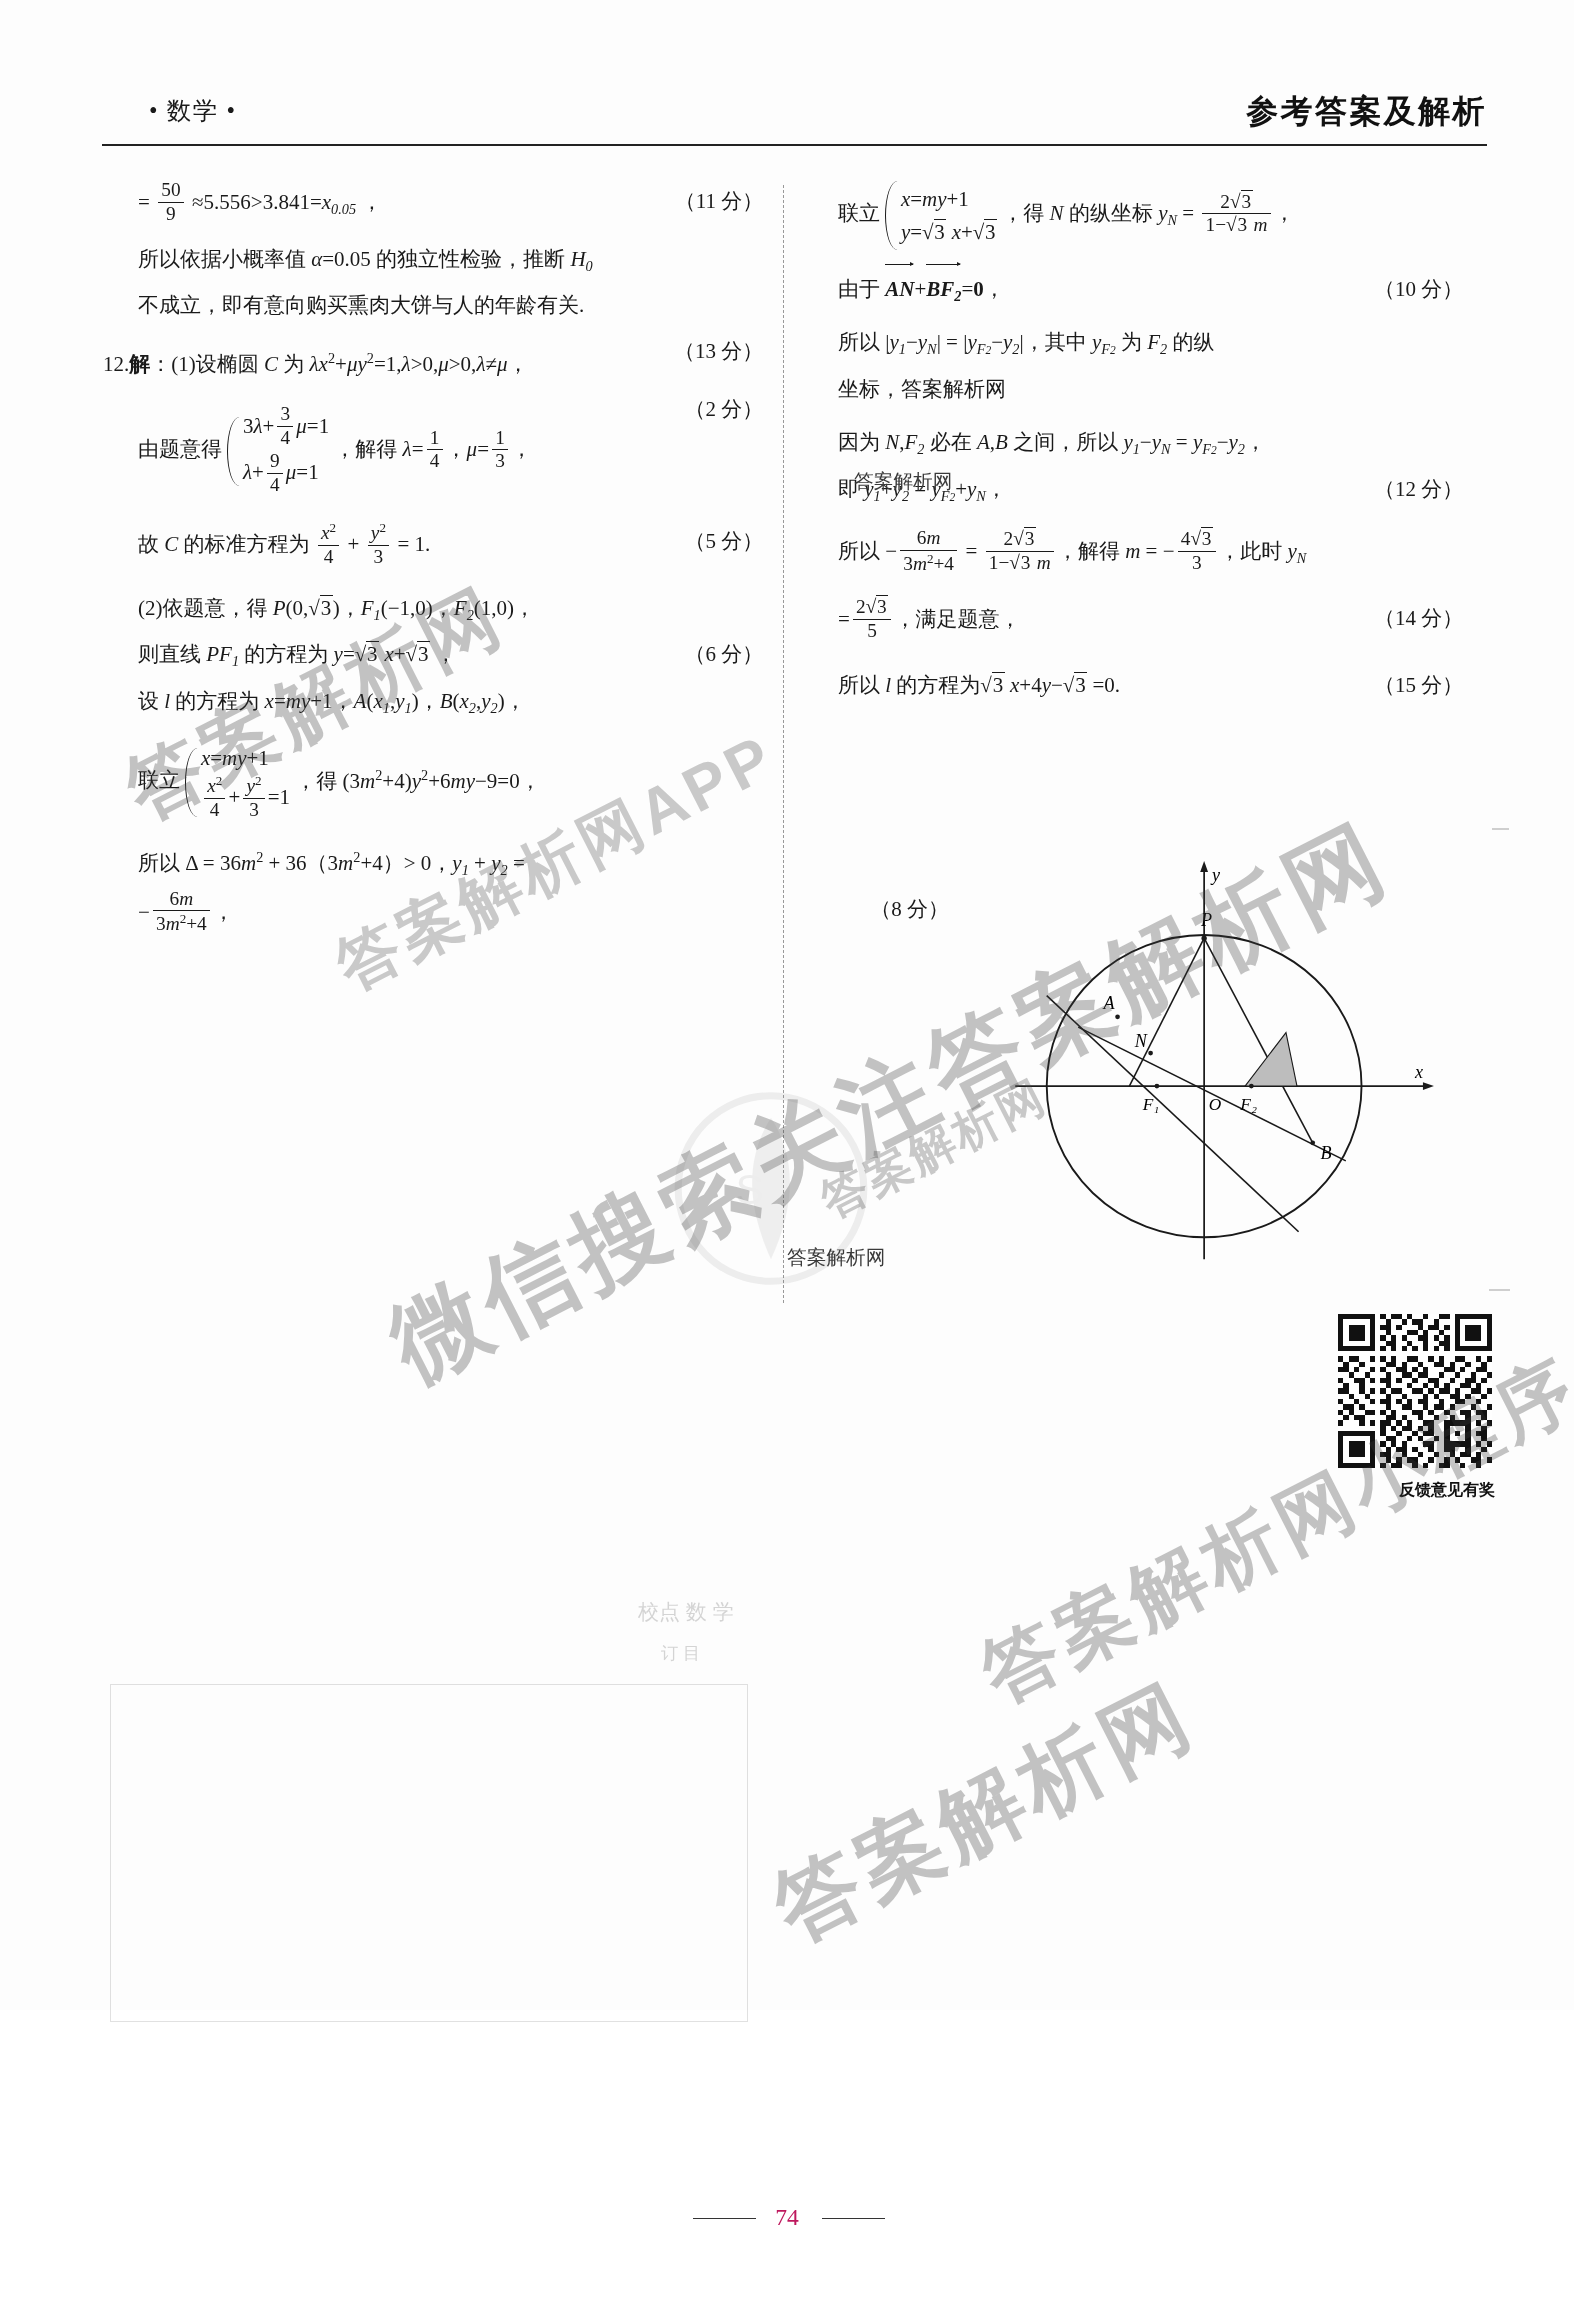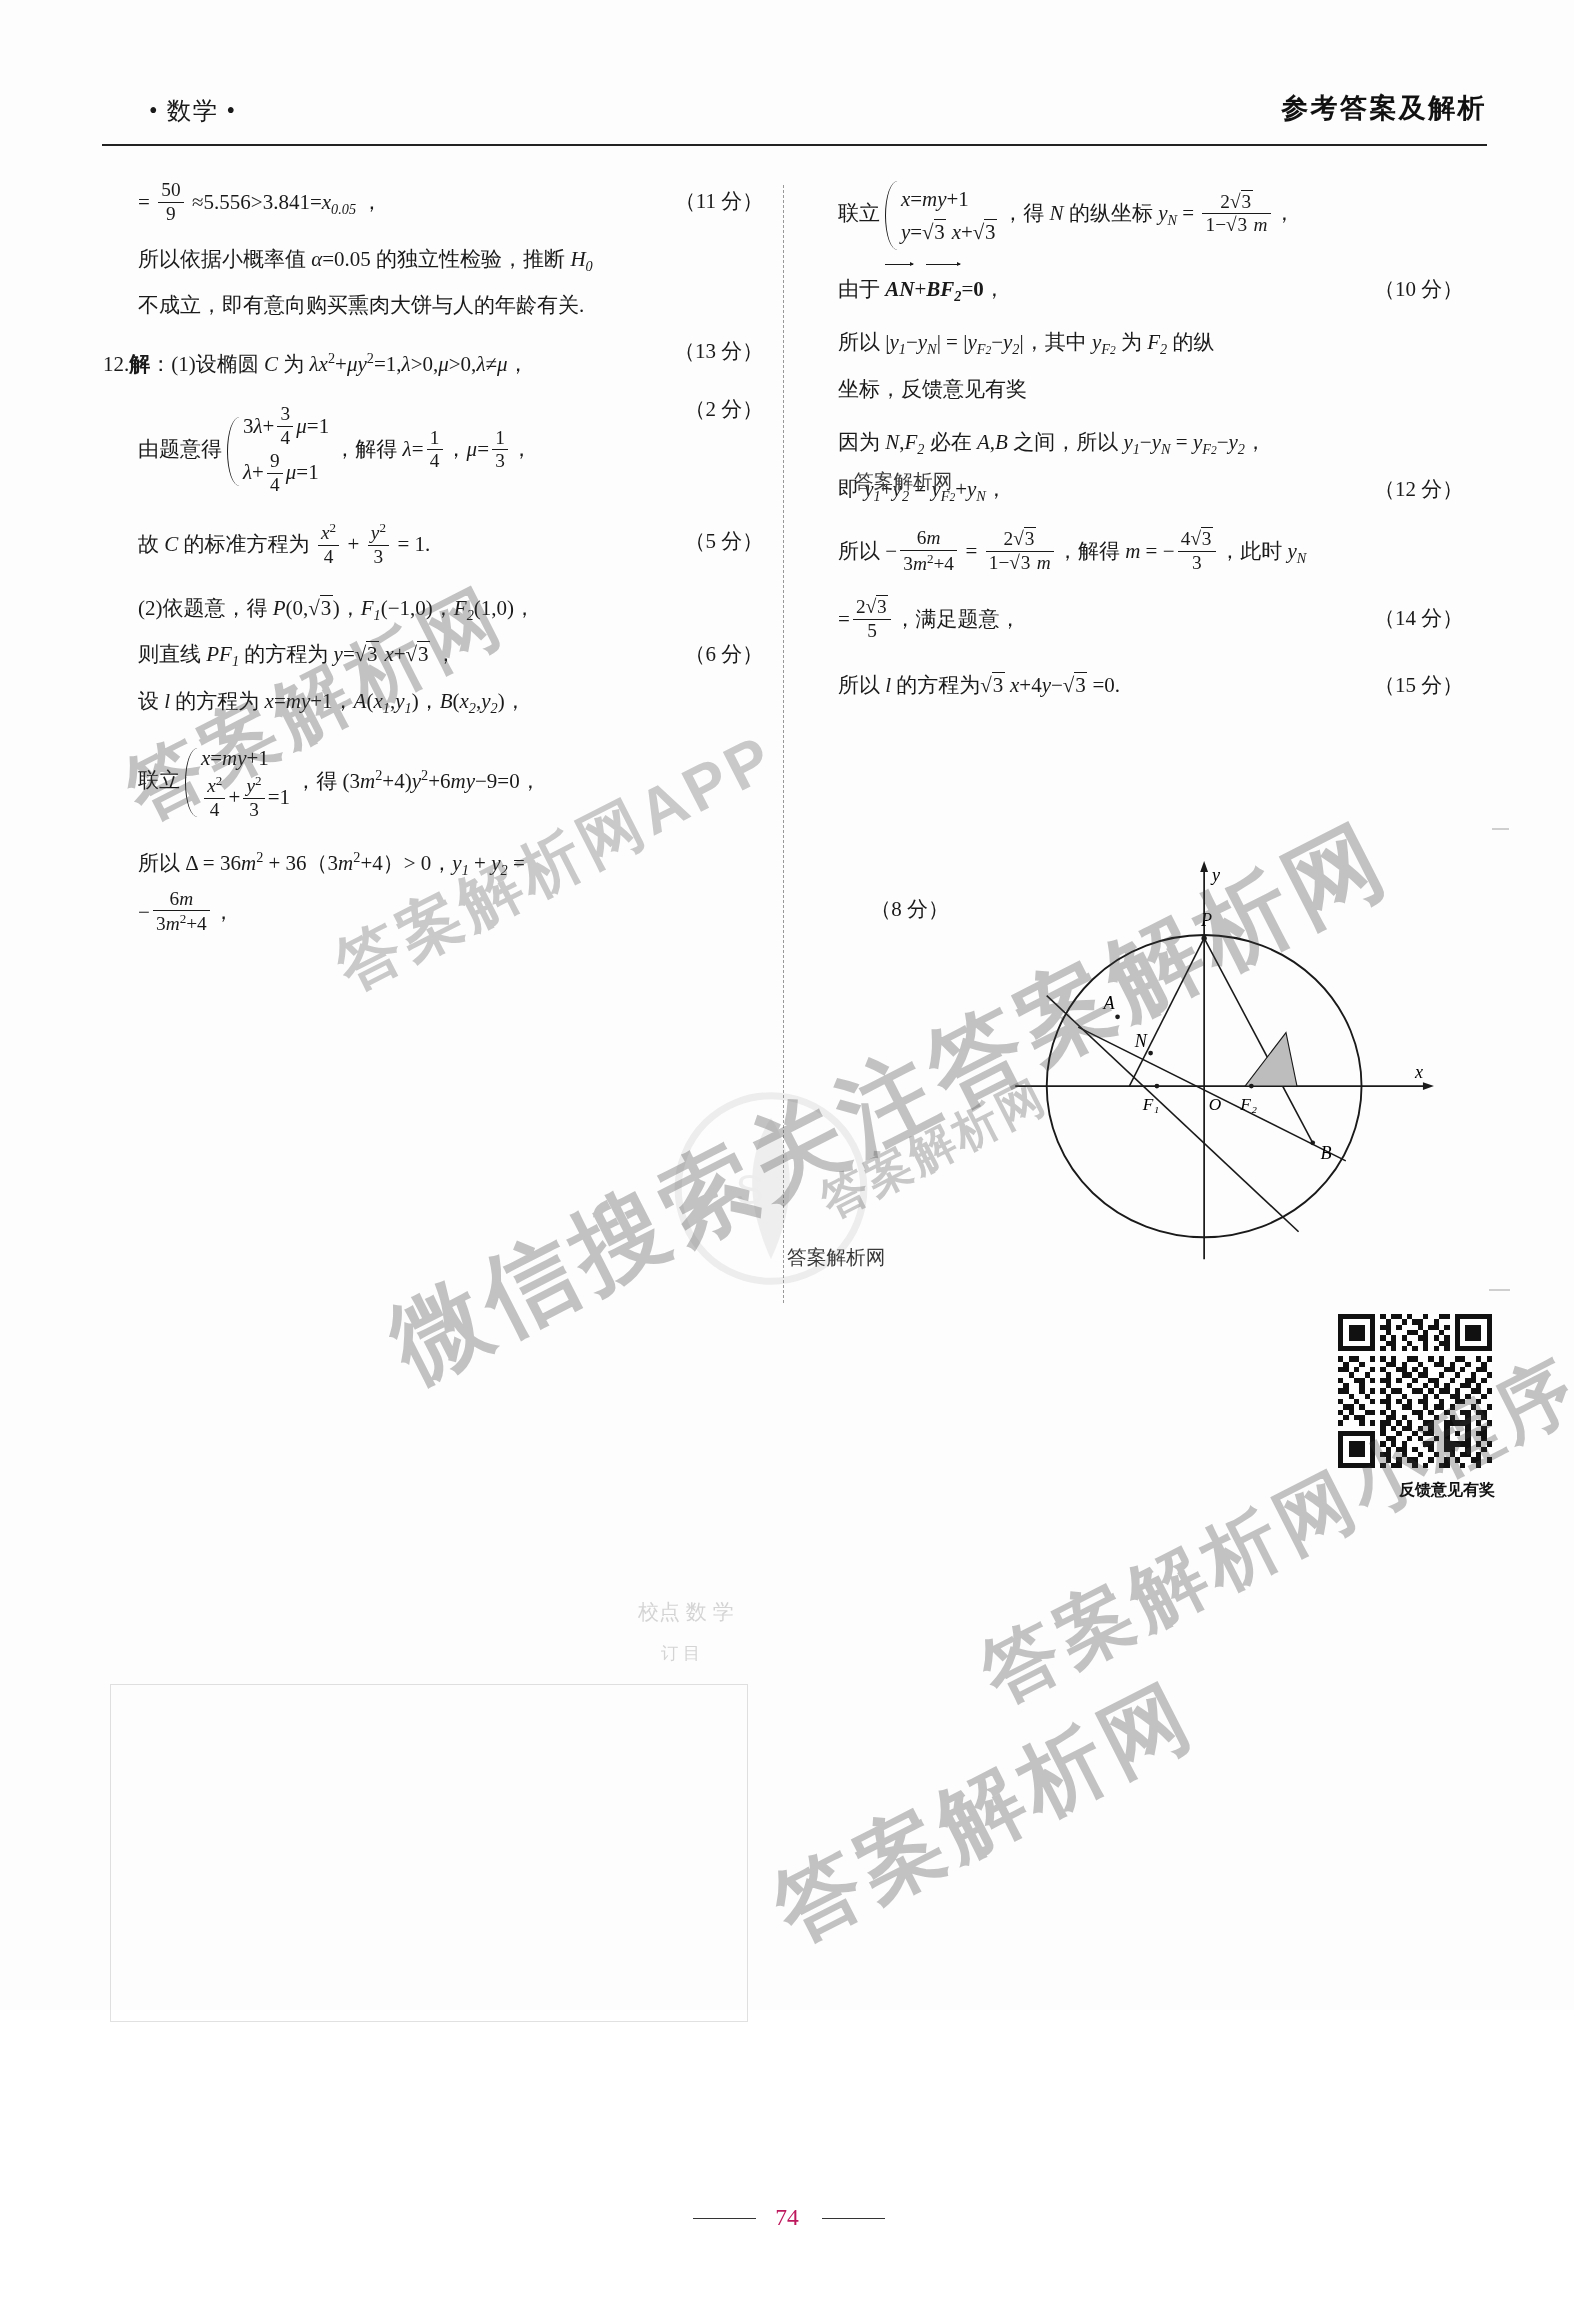--- a/index.html
+++ b/index.html
@@ -29,21 +29,21 @@
   .header-left {
     position: absolute;
     left: 47px; top: 7.9px;
     font-size: 24.4px;
     letter-spacing: 1.6px;
     color: #1a1a1a;
   }
   .header-right {
     position: absolute;
     right: 0px; top: 3.1px;
-    font-size: 27px;
+    font-size: 32px;
     font-weight: bold;
     letter-spacing: 2.4px;
     color: #111;
   }
   .header-rule {
     position: absolute;
     left: 0; top: 57px;
     width: 1385px;
     height: 0;
     border-top: 2.4px solid #222;
@@ -326,21 +326,21 @@
 
     <div class="line" style="margin-bottom:11px;">
       <span>由于 <span class="vec">AN</span>+<span class="vec">BF<span class="sub">2</span></span>=<b>0</b>，</span>
     </div>
 
     <div class="line">
       <span>所以 |<i>y</i><span class="sub">1</span>−<i>y</i><span class="sub">N</span>| = |<i>y</i><span class="sub">F<span style="font-size:.8em">2</span></span>−<i>y</i><span class="sub">2</span>|，其中 <i>y</i><span class="sub">F<span style="font-size:.8em">2</span></span> 为 <i>F</i><span class="sub">2</span> 的纵</span>
     </div>
 
     <div class="line" style="margin-bottom:12.6px;">
-      <span>坐标，反馈意见有奖</span>
+      <span>坐标，答案解析网</span>
     </div>
 
     <div class="line">
       <span>因为 <i>N</i>,<i>F</i><span class="sub">2</span> 必在 <i>A</i>,<i>B</i> 之间，所以 <i>y</i><span class="sub">1</span>−<i>y</i><span class="sub">N</span> = <i>y</i><span class="sub">F<span style="font-size:.8em">2</span></span>−<i>y</i><span class="sub">2</span>，</span>
     </div>
 
     <div class="line" style="margin-bottom:17.3px;">
       <span>即 <i>y</i><span class="sub">1</span>+<i>y</i><span class="sub">2</span> = <i>y</i><span class="sub">F<span style="font-size:.8em">2</span></span>+<i>y</i><span class="sub">N</span>，</span>
       <span class="score">（12 分）</span>
     </div>

